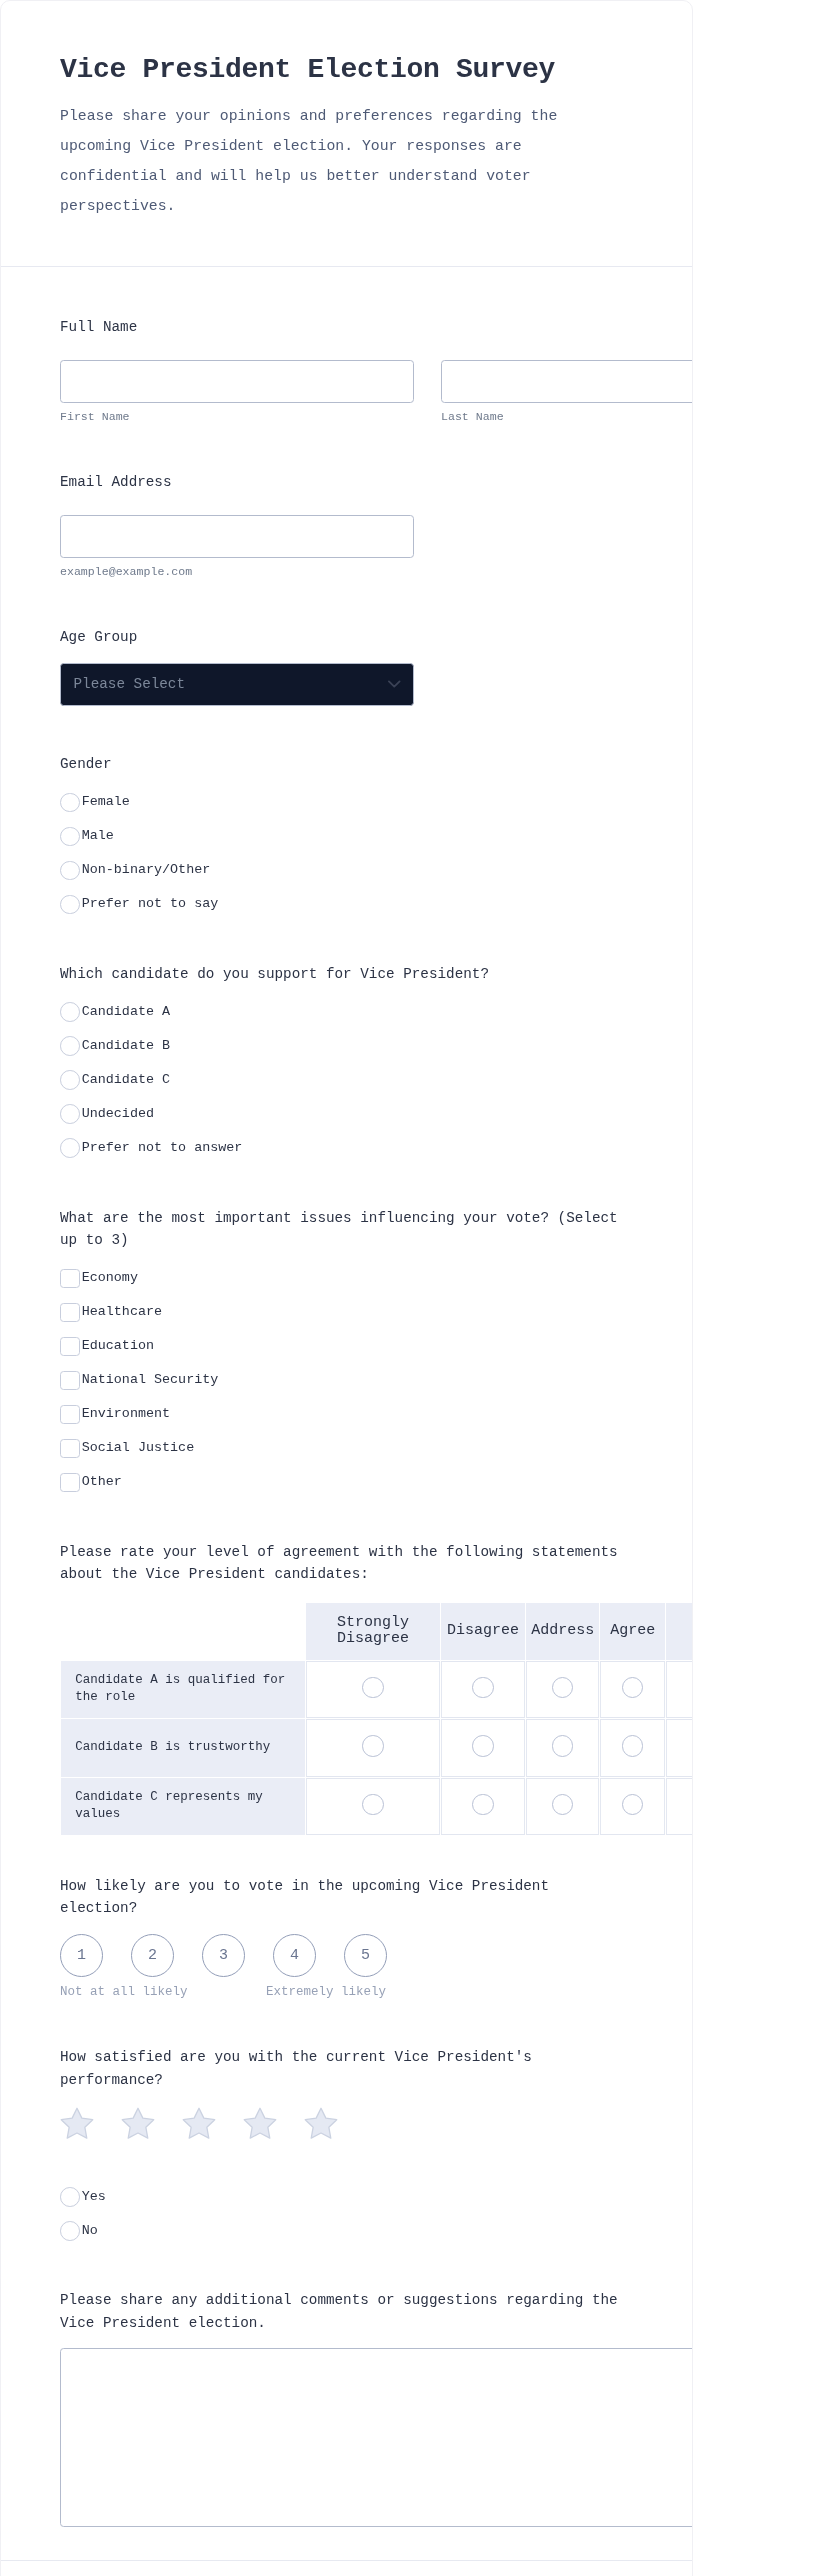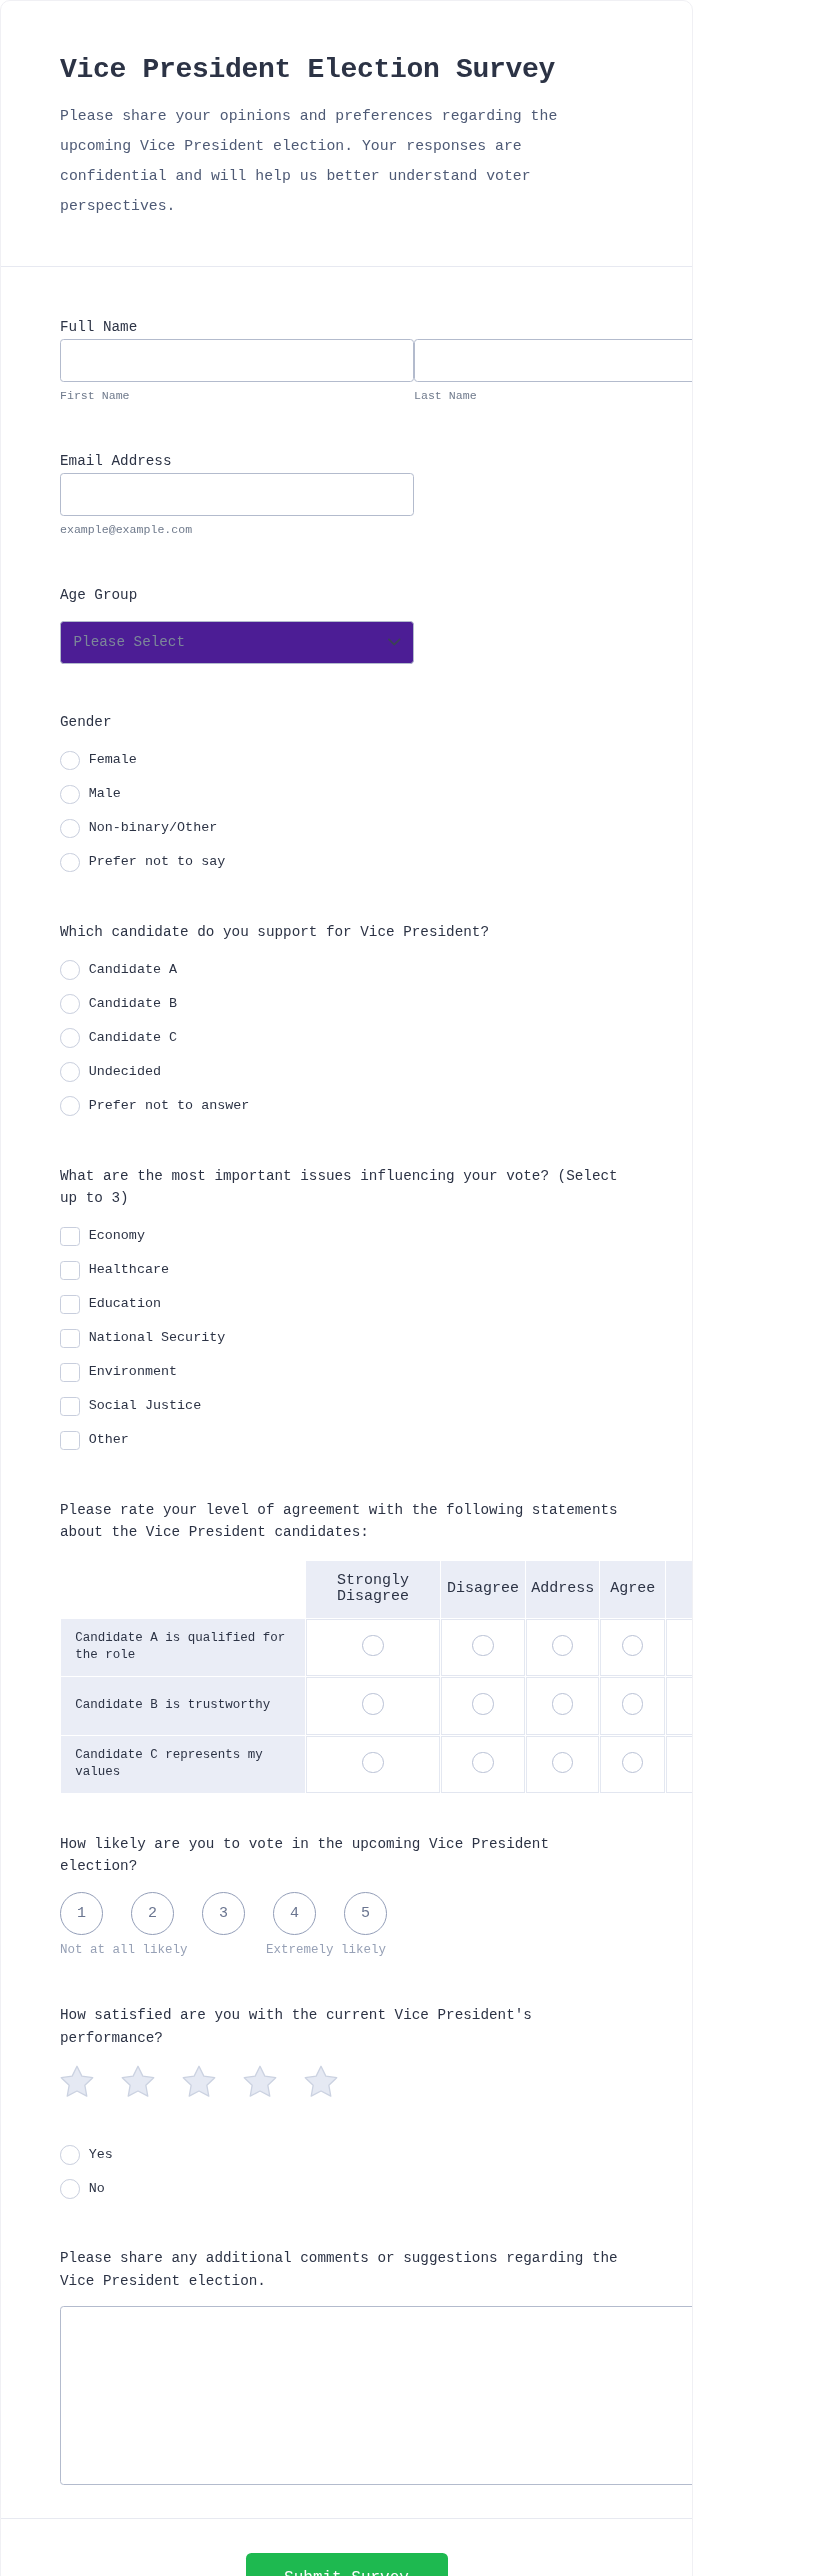--- a/index.html
+++ b/index.html
@@ -44,44 +44,44 @@
     color:var(--ink-soft);
   }
   .divider{height:0.9px;background:var(--divider);width:100%;}
   
   .form-body{padding:50px 58px 0 59px;}
   .q-block{margin-bottom:47px;}
   .q-label{
     font-size:14.3px;line-height:22.4px;font-weight:500;color:var(--ink);
     max-width:725px;
   }
-  .fields-row{display:flex;margin-top:0;}
+  .fields-row{display:flex;gap:27px;margin-top:21px;}
   .field{display:flex;flex-direction:column;}
   .text-input{
     width:354px;height:43px;
     border:0.9px solid var(--input-border);border-radius:3.6px;
     background:#fff;font:inherit;font-size:14.3px;color:var(--ink);
     padding:0 10.7px;outline:none;
   }
   .sublabel{
     margin-top:7.2px;font-size:11.6px;line-height:14.3px;color:var(--sublabel);
   }
   
   .select-box{
     margin-top:14.3px;width:354px;height:43px;
     border:0.9px solid var(--input-border);border-radius:3.6px;
     display:flex;align-items:center;justify-content:space-between;
-    padding:0 12.5px;cursor:pointer;background:#4c1d95;
+    padding:0 12.5px;cursor:pointer;background:#0f172a;
   }
   .select-placeholder{font-size:14.3px;color:#7c8799;}
   .chevron{width:12.5px;height:8px;flex:none;}
   
   .options{margin-top:16px;}
   .option-row{
-    display:flex;align-items:center;gap:9px;
+    display:flex;align-items:center;gap:2px;
     margin-bottom:11.6px;cursor:pointer;width:max-content;
   }
   .radio{
     width:19.7px;height:19.7px;border-radius:50%;
     border:1.3px solid var(--control-border);background:#fff;flex:none;
   }
   .checkbox{
     width:19.7px;height:19.7px;border-radius:3.6px;
     border:1.3px solid var(--control-border);background:#fff;flex:none;
   }

